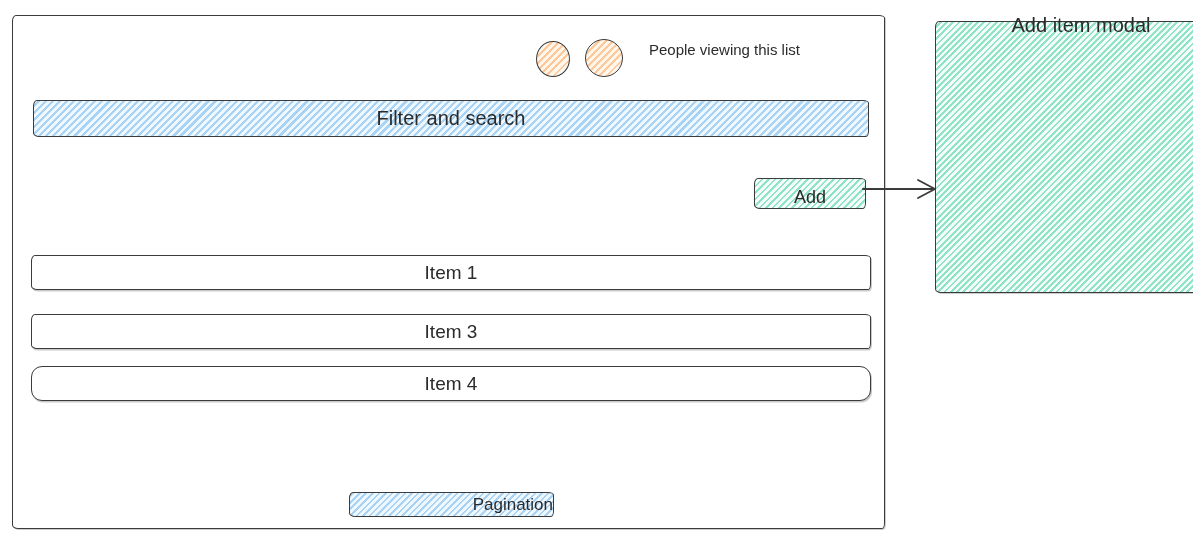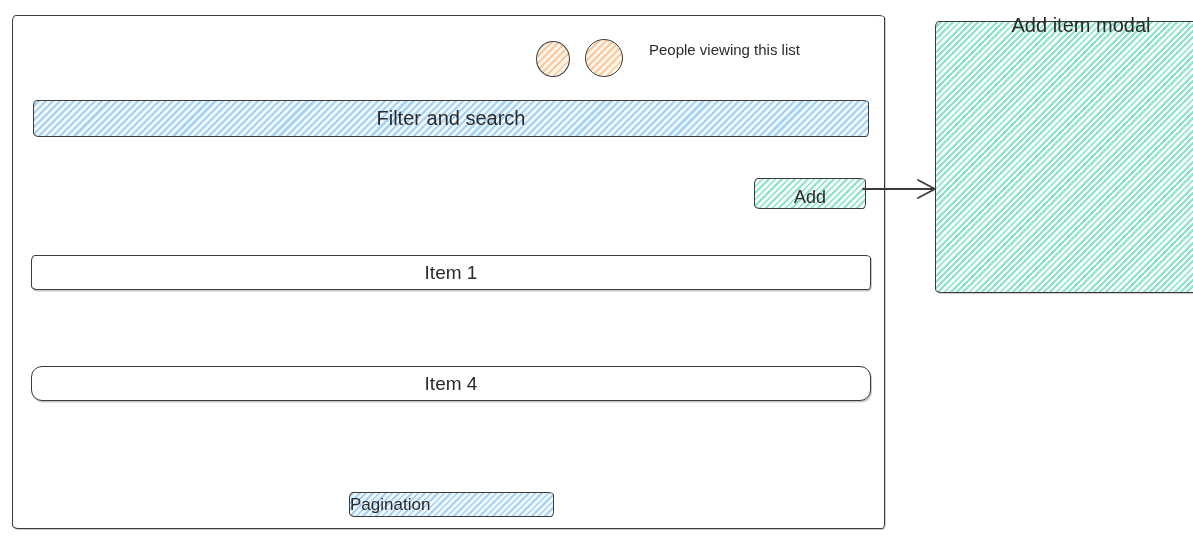--- a/index.html
+++ b/index.html
@@ -93,21 +93,21 @@
   .item-4 { top: 350px; border-radius: 11px; }
   .item-5 { top: 400px; }
 
   
   .pagination {
     position: absolute;
     left: 336px; top: 476px;
     width: 205px; height: 25px;
     background: repeating-linear-gradient(-45deg,
       var(--blue, #a8d3f5) 0 2px, #f0f8ff 2px 4.6px);
-    display: flex; align-items: center; justify-content: flex-start;
+    display: flex; align-items: center; justify-content: flex-end;
     font-size: 17px;
   }
 
   
   .modal {
     position: absolute;
     left: 935px; top: 21px;
     width: 292px; height: 272px;
     background: repeating-linear-gradient(-45deg,
       var(--green, #8fe4c6) 0 2px, #f6fefb 2px 4.4px);
@@ -135,20 +135,23 @@
       <span>Filter and search</span>
     </div>
 
     <div class="add-btn sketch">
       <span>Add</span>
     </div>
 
     <div class="item sketch item-1">
       <span>Item 1</span>
     </div>
+    <div class="item sketch item-3">
+      <span>Item 3</span>
+    </div>
     <div class="item sketch item-4">
       <span>Item 4</span>
     </div>
 
     <div class="pagination sketch">
       <span>Pagination</span>
     </div>
 
   </div>
 

